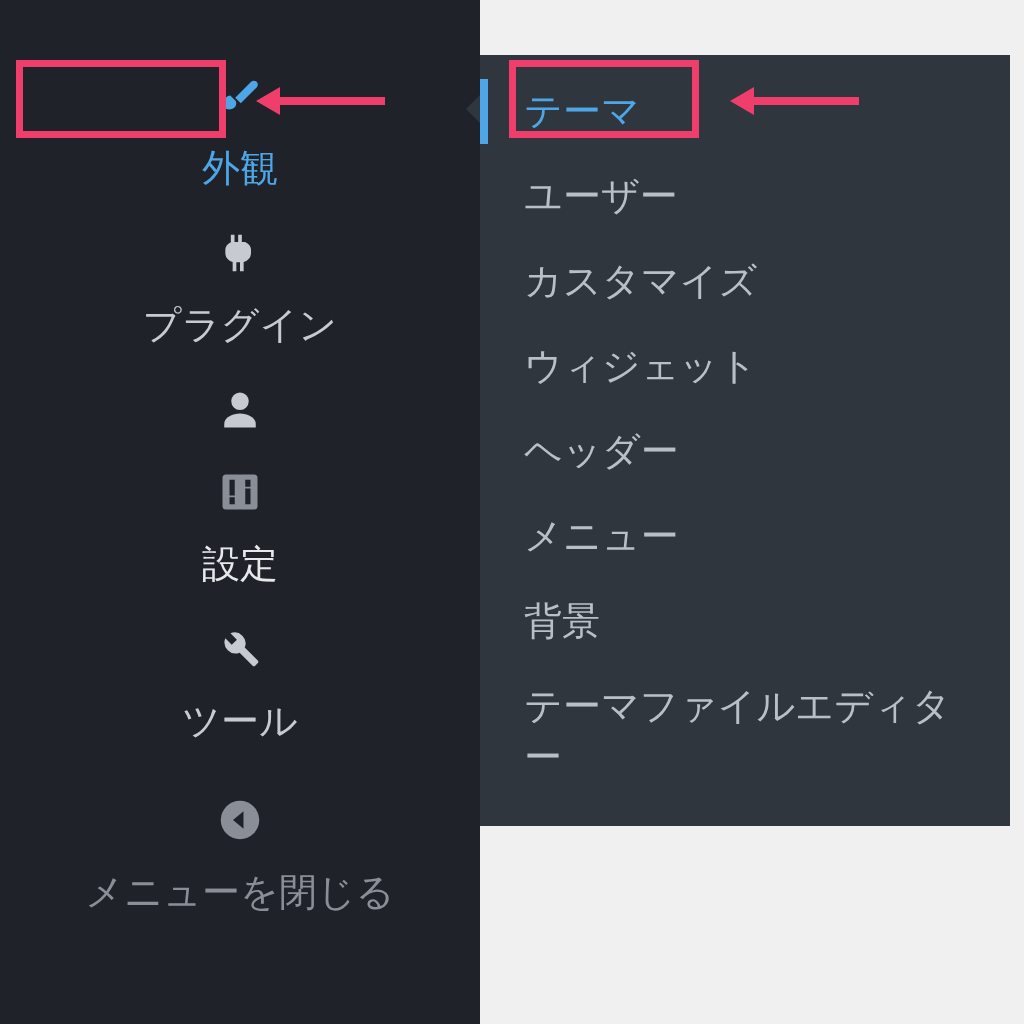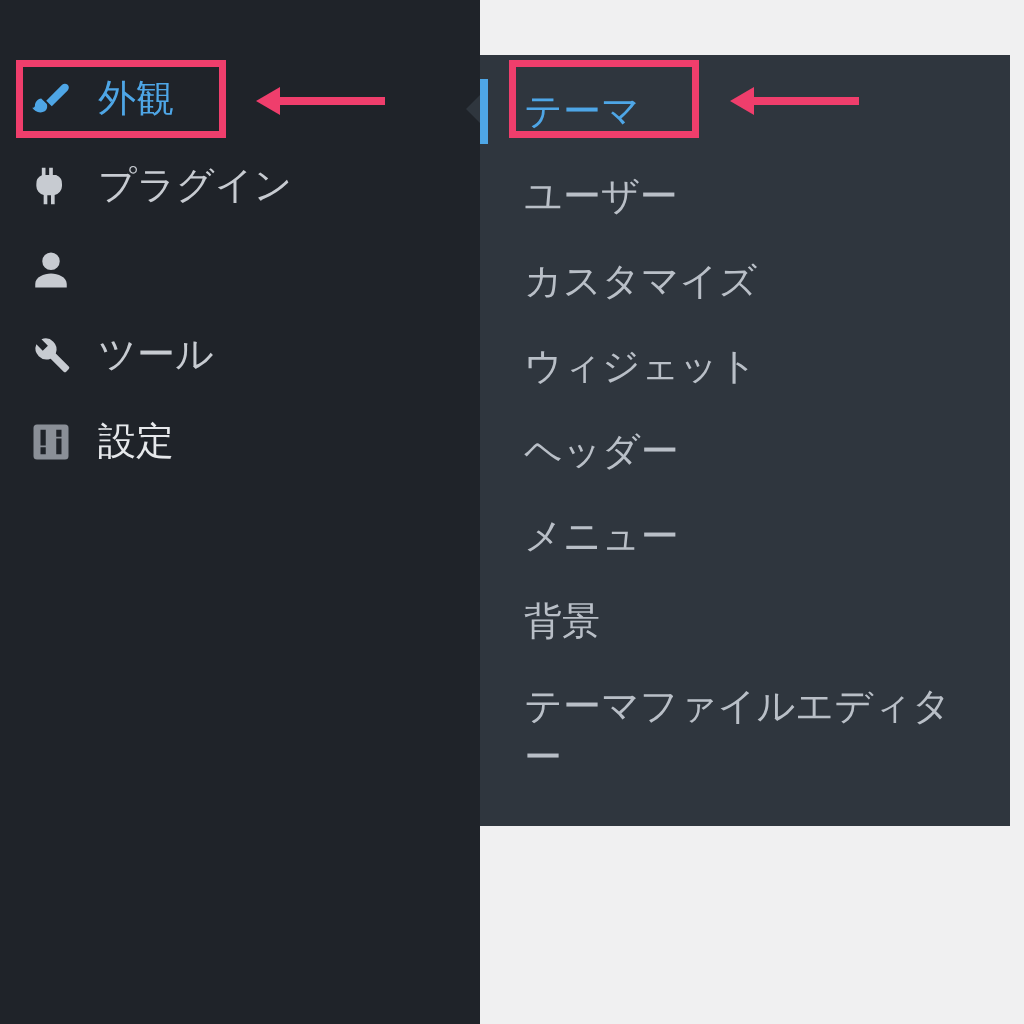--- a/index.html
+++ b/index.html
@@ -21,20 +21,21 @@
     padding-top: 55px;
   }
   .menu-item {
     display: flex;
     align-items: center;
     padding: 18px 28px;
     color: #c7cbd1;
     font-size: 38px;
     cursor: pointer;
     gap: 24px;
+    flex-direction: column;
   }
   .menu-item.active { color: #4ea6e6; }
   .menu-item .icon {
     width: 46px;
     height: 46px;
     flex: 0 0 46px;
     display: flex;
     align-items: center;
     justify-content: center;
   }
@@ -129,40 +130,49 @@
   <div class="menu-item">
     <span class="icon">
       <svg viewBox="0 0 24 24" width="42" height="42">
           <path d="M12 12a5 5 0 1 0-5-5 5 5 0 0 0 5 5zm0 2c-4 0-9 2-9 6v2h18v-2c0-4-5-6-9-6z"></path>
         </svg>
     </span>
   </div>
 
   <div class="menu-item">
     <span class="icon">
-      <svg viewBox="0 0 24 24" width="44" height="44">
-          <path d="M21.7 18.3l-7.1-7.1a6 6 0 0 0-7.8-7.8l3.5 3.5-2.8 2.8L4 6.2a6 6 0 0 0 7.8 7.8l7.1 7.1a1 1 0 0 0 1.4 0l1.4-1.4a1 1 0 0 0 0-1.4z"></path>
-        </svg>
-    </span>
-    <span>ツール</span>
-  </div>
-
-  <div class="menu-item">
-    <span class="icon">
       <svg viewBox="0 0 24 24" width="42" height="42">
           <rect x="2" y="2" width="20" height="20" rx="2" fill="#8a8f97"></rect>
           <rect x="6" y="5" width="3" height="9" fill="#1f2329"></rect>
           <rect x="6" y="15" width="3" height="4" fill="#1f2329"></rect>
           <rect x="15" y="5" width="3" height="4" fill="#1f2329"></rect>
           <rect x="15" y="10" width="3" height="9" fill="#1f2329"></rect>
         </svg>
     </span>
     <span style="color:#e6e8eb;font-weight:500;">設定</span>
   </div>
 
+  <div class="menu-item">
+    <span class="icon">
+      <svg viewBox="0 0 24 24" width="44" height="44">
+          <path d="M21.7 18.3l-7.1-7.1a6 6 0 0 0-7.8-7.8l3.5 3.5-2.8 2.8L4 6.2a6 6 0 0 0 7.8 7.8l7.1 7.1a1 1 0 0 0 1.4 0l1.4-1.4a1 1 0 0 0 0-1.4z"></path>
+        </svg>
+    </span>
+    <span>ツール</span>
+  </div>
+
+  <div class="menu-item collapse" style="margin-top:14px;">
+    <span class="icon">
+      <svg viewBox="0 0 24 24" width="42" height="42">
+          <circle cx="12" cy="12" r="11" fill="#8a8f97"></circle>
+          <path d="M14 7l-6 5 6 5z" fill="#1f2329"></path>
+        </svg>
+    </span>
+    <span>メニューを閉じる</span>
+  </div>
 </div>
 
 <div class="submenu">
   <div class="sub-item active">
     <span>テーマ</span>
   </div>
   <div class="sub-item">
     <span>ユーザー</span>
   </div>
   <div class="sub-item">

